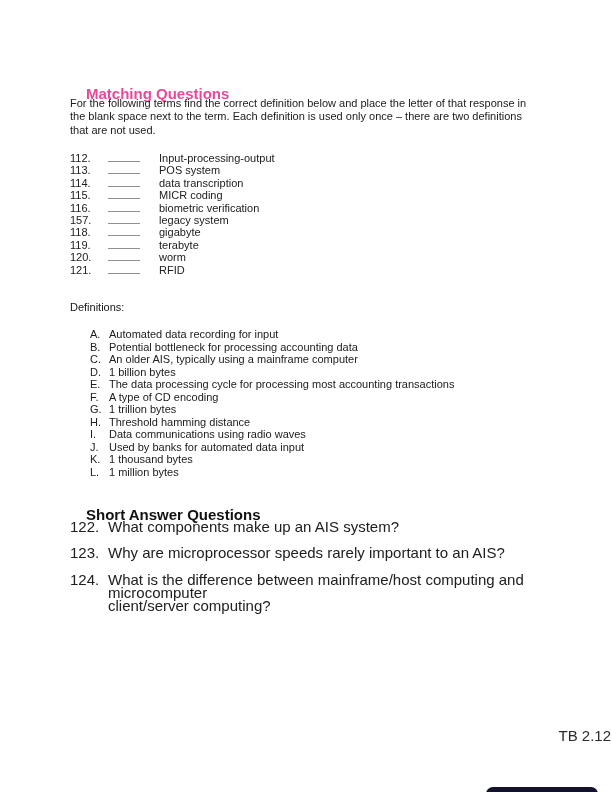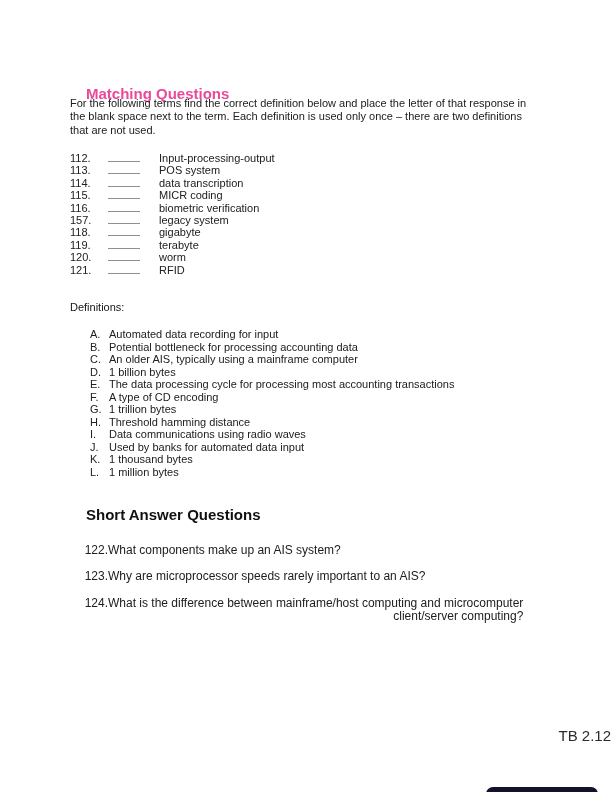--- a/index.html
+++ b/index.html
@@ -32,21 +32,21 @@
     position: absolute; left: 70px; top: 301px;
     font-size: 11px; font-weight: normal; color: #151515;
   }
   .d-list { position: absolute; left: 90px; top: 328px; font-size: 11px; }
   .d-row { display: flex; height: 12.55px; line-height: 12.55px; }
   .d-letter { display: inline-block; width: 19px; }
   .h-short {
     position: absolute; left: 70px; top: 490px;
     margin: 16px; font-size: 15px; font-weight: bold; color: #111;
   }
-  .q-list { position: absolute; left: 70px; top: 544px; width: 478px; font-size: 12px; text-align: right; }
+  .q-list { position: absolute; left: 70px; top: 520px; width: 478px; font-size: 15px; }
   .q-row { display: flex; margin-bottom: 13px; line-height: 13.3px; }
   .q-num { flex: 0 0 38px; }
   .q-text { white-space: pre-line; }
   .footer {
     position: absolute; left: 0; top: 727px; width: 611px;
     text-align: right; font-size: 15px; color: #2b2b2b;
   }
   .badge {
     position: absolute; left: 486px; top: 787px;
     width: 112px; height: 31px; border-radius: 7px;

